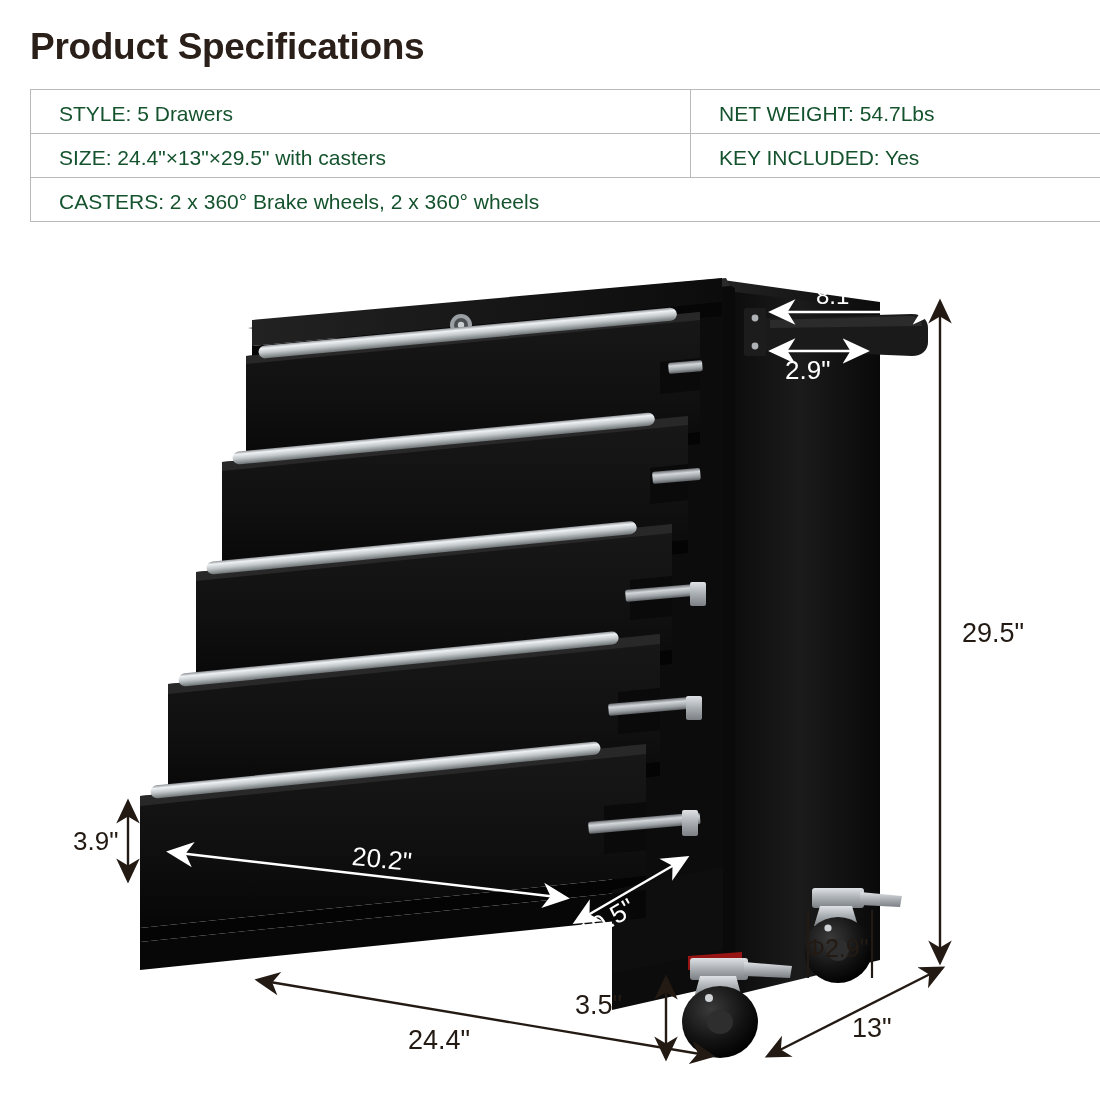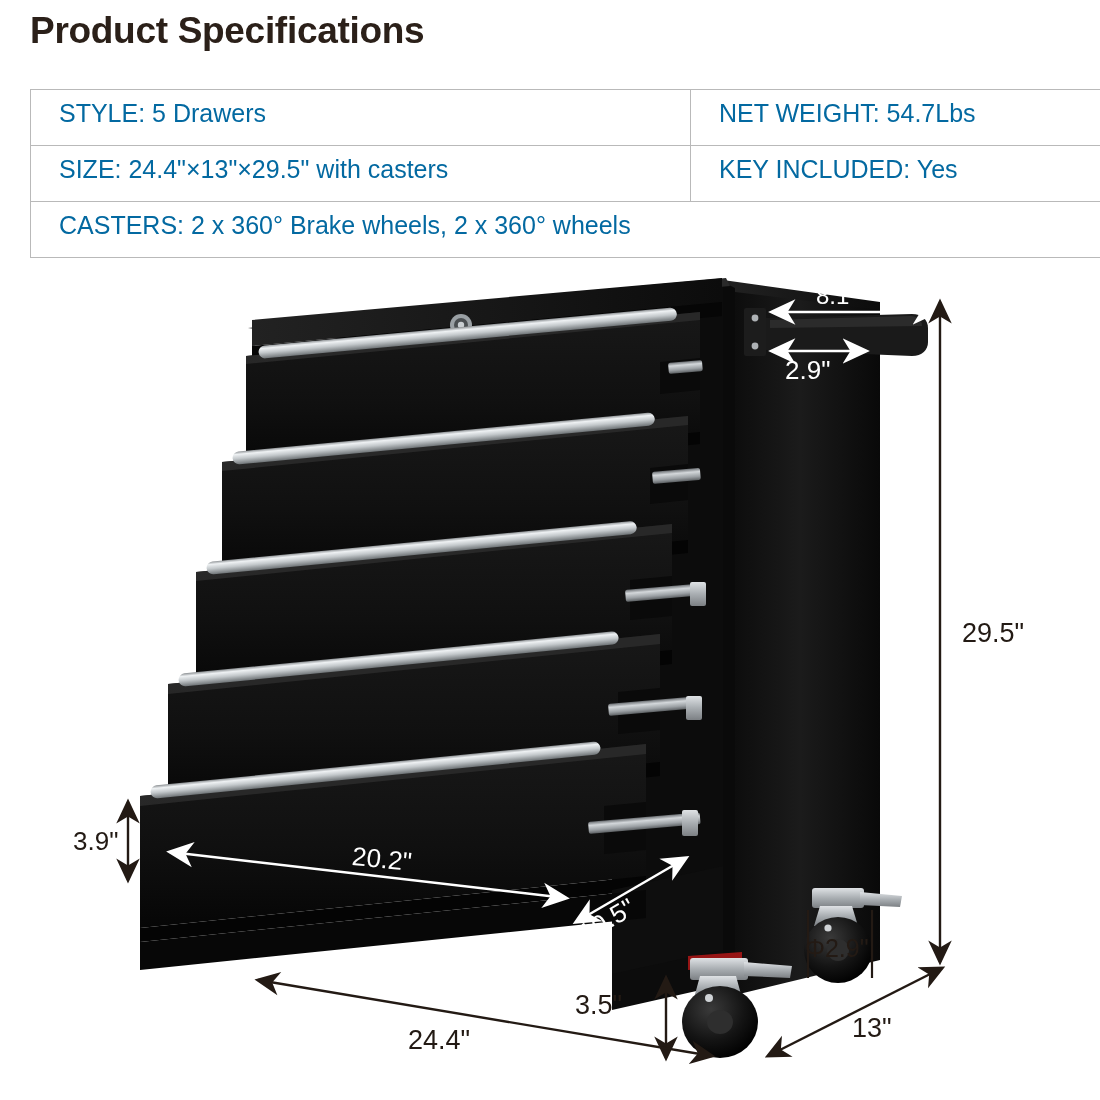--- a/index.html
+++ b/index.html
@@ -5,36 +5,36 @@
 <style>
   html,body{margin:0;padding:0;background:#ffffff;}
   body{
     width:1100px;height:1100px;position:relative;overflow:hidden;
     font-family:"Liberation Sans","DejaVu Sans",sans-serif;
     background:#fff;
   }
 
   
   #page-title{
-    position:absolute;left:30px;top:12px;
+    position:absolute;left:30px;top:28px;
     font-size:37px;font-weight:bold;color:#2b2019;
     letter-spacing:-0.3px;line-height:1;
     white-space:nowrap;
   }
 
   
   #spec-table{
     position:absolute;left:30px;top:89px;width:1040px;
     border-collapse:collapse;
     table-layout:fixed;
   }
   #spec-table td{
     border:1px solid #b9b9b9;
-    font-size:25px;color:#0369a1;
-    padding:7px 0 15px 28px;
+    font-size:21px;color:#14532d;
+    padding:7px 0 3px 28px;
     height:33px;
     vertical-align:middle;
     white-space:nowrap;
     font-weight:normal;
   }
   td.col-l{width:631px;}
   td.col-r{width:407px;}
 
   
   #product-figure{

